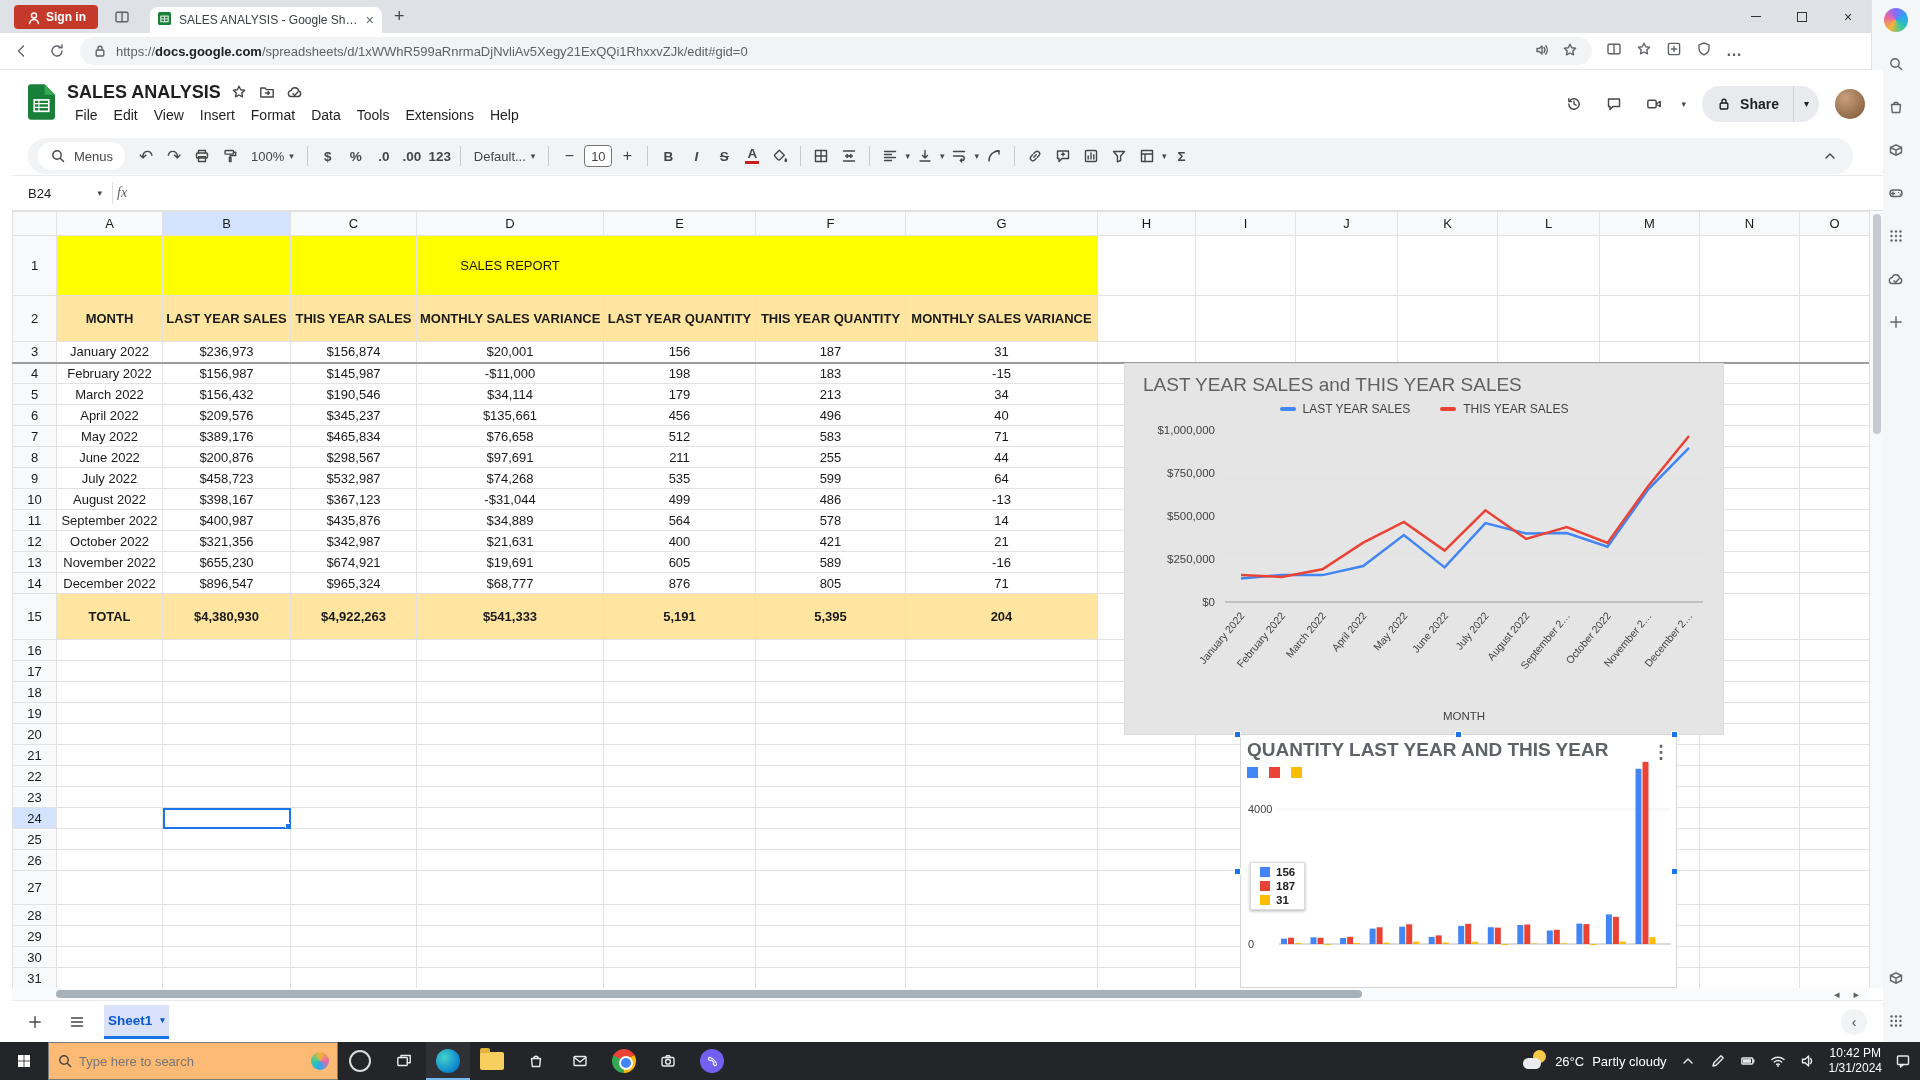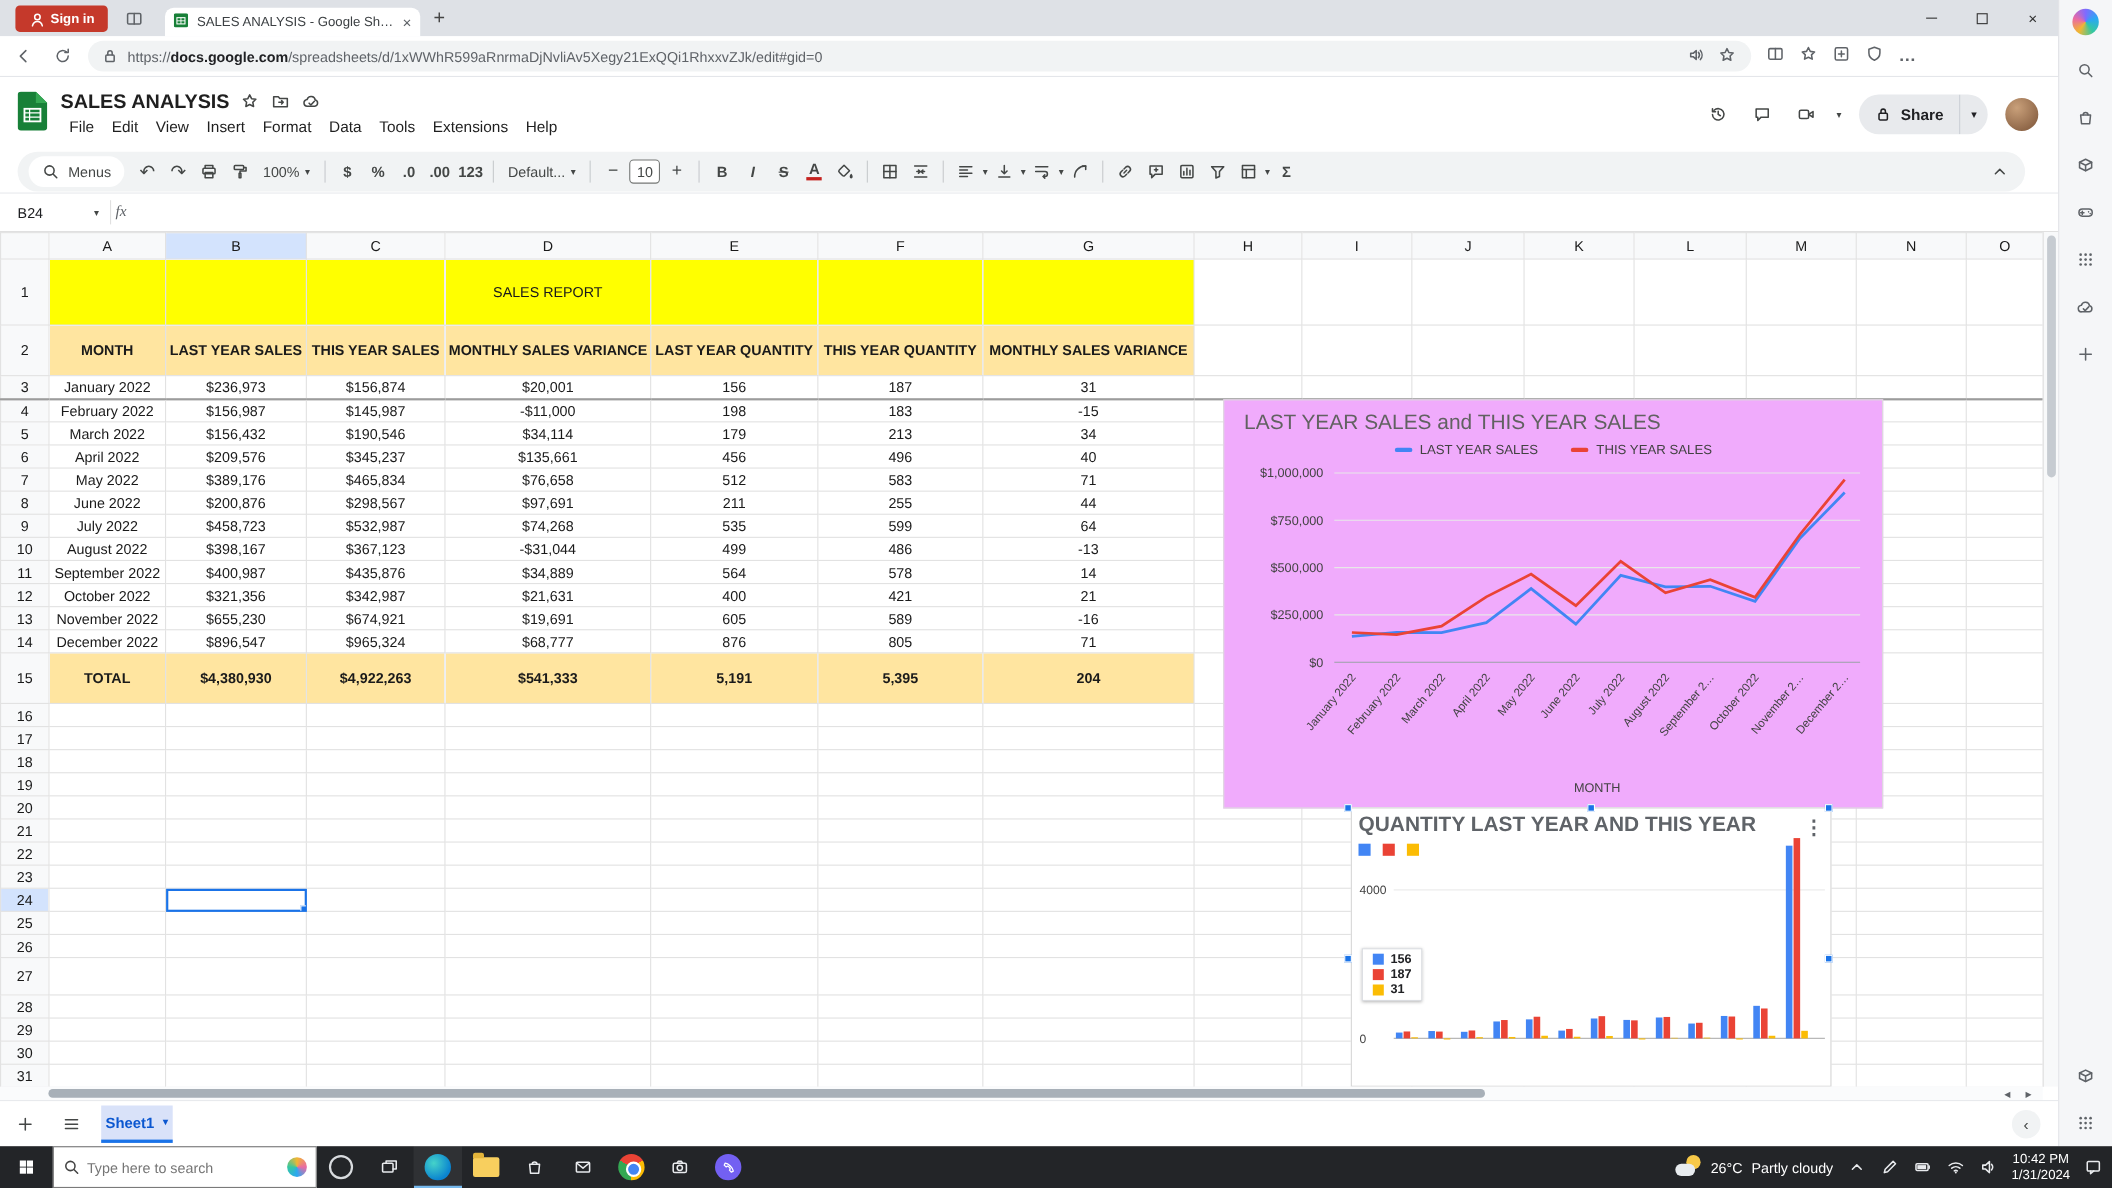--- a/index.html
+++ b/index.html
@@ -39,21 +39,21 @@
 
   
   .rail{position:absolute;left:1871px;top:0;width:49px;height:1042px;background:#f5f6f8;
     border-left:1px solid #e1e3e6;display:flex;flex-direction:column;align-items:center;padding-top:8px;gap:21px}
   .rail .ricon{width:22px;height:22px;color:#5f6368;display:flex;align-items:center;justify-content:center}
   .copilot{width:24px;height:24px;border-radius:50%;
     background:conic-gradient(#7f6bff,#2aa8f2,#35c8a0,#f2b632,#e96aa4,#7f6bff)}
   .rail .spacer{flex:1}
 
   
-  .sheets{position:absolute;left:0;top:70px;width:1871px;height:972px;background:#fff}
+  .sheets{position:absolute;left:12px;top:70px;width:1871px;height:972px;background:#fff}
   .sh-header{height:67px;display:flex;align-items:center}
   .sh-logo{margin-left:16px}
   .titleblock{margin-left:12px;display:flex;flex-direction:column;justify-content:center}
   .titlerow{display:flex;align-items:center;gap:10px}
   .doctitle{font-size:18px;font-weight:bold;color:#1f1f1f}
   .titleico{color:#444746;width:18px;height:18px}
   .menurow{display:flex;margin-top:2px}
   .menuitem{font-size:14px;color:#1f1f1f;padding:2px 8px;border-radius:8px}
   .hdr-right{margin-left:auto;display:flex;align-items:center;gap:16px;margin-right:18px}
   .hdricon{width:24px;height:24px;color:#444746;display:flex;align-items:center;justify-content:center}
@@ -97,21 +97,21 @@
   td.tan{background:#ffe5a0}
   td.hdr{font-weight:bold;font-size:12.5px}
   td.total{font-weight:bold}
   tr.frozen td{border-bottom:2px solid #9c9c9c}
   td.selcell{position:relative;outline:2px solid #1a73e8;outline-offset:-2px}
   td.selcell::after{content:"";position:absolute;right:-3px;bottom:-3px;width:6px;height:6px;background:#1a73e8;border:1px solid #fff}
   .vscroll{position:absolute;right:0;top:0;width:14px;height:777px;background:#f8f9fa;border-left:1px solid #e0e0e0}
   .vthumb{position:absolute;left:3px;top:3px;width:8px;height:220px;background:#c6cbd1;border-radius:4px}
 
   
-  .chart1{position:absolute;left:1112px;top:152px;width:600px;height:372px;background:#f0abfc;
+  .chart1{position:absolute;left:1112px;top:152px;width:600px;height:372px;background:#e5e5e5;
     border:1px solid #dcdcdc;overflow:hidden}
   .c1-title{padding:10px 0 0 18px;font-size:19px;color:#616161}
   .c1-legend{display:flex;justify-content:center;gap:30px;align-items:center;margin-top:6px;font-size:12px;color:#424242}
   .li{display:flex;align-items:center;gap:7px}
   .chip{width:16px;height:4px;border-radius:2px;display:inline-block}
   .chart2{position:absolute;left:1228px;top:523px;width:437px;height:254px;background:#fff;
     border:1px solid #d6d6d6;overflow:hidden}
   .c2-title{position:absolute;left:6px;top:4px;font-size:19px;font-weight:bold;color:#5f6368;white-space:nowrap}
   .c2-menu{position:absolute;right:6px;top:6px;font-size:18px;color:#5f6368;font-weight:bold}
   .c2-legend{position:absolute;left:6px;top:32px;display:flex;gap:11px}
@@ -130,21 +130,21 @@
   .tabbar-ico{width:30px;height:30px;display:flex;align-items:center;justify-content:center;color:#444746;margin-left:8px}
   .sheettab{display:flex;align-items:center;gap:8px;background:#d9e2f9;color:#0b57d0;font-weight:bold;
     font-size:13.5px;height:34px;padding:0 4px;border-bottom:3px solid #1a73e8;margin-left:8px}
   .tabsbar-right{margin-left:auto;margin-right:16px;width:26px;height:26px;border-radius:50%;
     display:flex;align-items:center;justify-content:center;color:#444746;font-size:14px;background:#f1f3f4}
 
   
   .taskbar{position:absolute;left:0;top:1042px;width:1920px;height:38px;background:#232528;
     display:flex;align-items:center;color:#fff}
   .startbtn{width:48px;height:38px;display:flex;align-items:center;justify-content:center;color:#fff}
-  .tb-search{display:flex;align-items:center;background:#ffffff;height:38px;width:240px;border:1px solid #7a7a7a;gap:6px;padding:0 8px}
+  .tb-search{display:flex;align-items:center;background:#fdba74;height:38px;width:290px;border:1px solid #7a7a7a;gap:6px;padding:0 8px}
   .tb-search .ricon{color:#444}
   .tb-search-input{border:none;outline:none;flex:1;font-size:13px;color:#333;background:transparent;
     font-family:"Liberation Sans",sans-serif}
   .highlights{width:18px;height:18px;border-radius:50%;
     background:conic-gradient(#f2b632,#e96aa4,#2aa8f2,#35c8a0,#f2b632)}
   .appicon{width:44px;height:38px;display:flex;align-items:center;justify-content:center;color:#e8eaed}
   .appicon.open{background:rgba(255,255,255,.06);box-shadow:inset 0 -2px 0 #76b9ed}
   .edge-ic{width:24px;height:24px;border-radius:50%;background:radial-gradient(circle at 35% 35%,#45d3c9,#0a84d0 70%)}
   .chrome-ic{width:24px;height:24px;border-radius:50%;position:relative;
     background:conic-gradient(from -60deg,#ea4335 0 120deg,#fbbc05 120deg 240deg,#34a853 240deg 360deg)}

